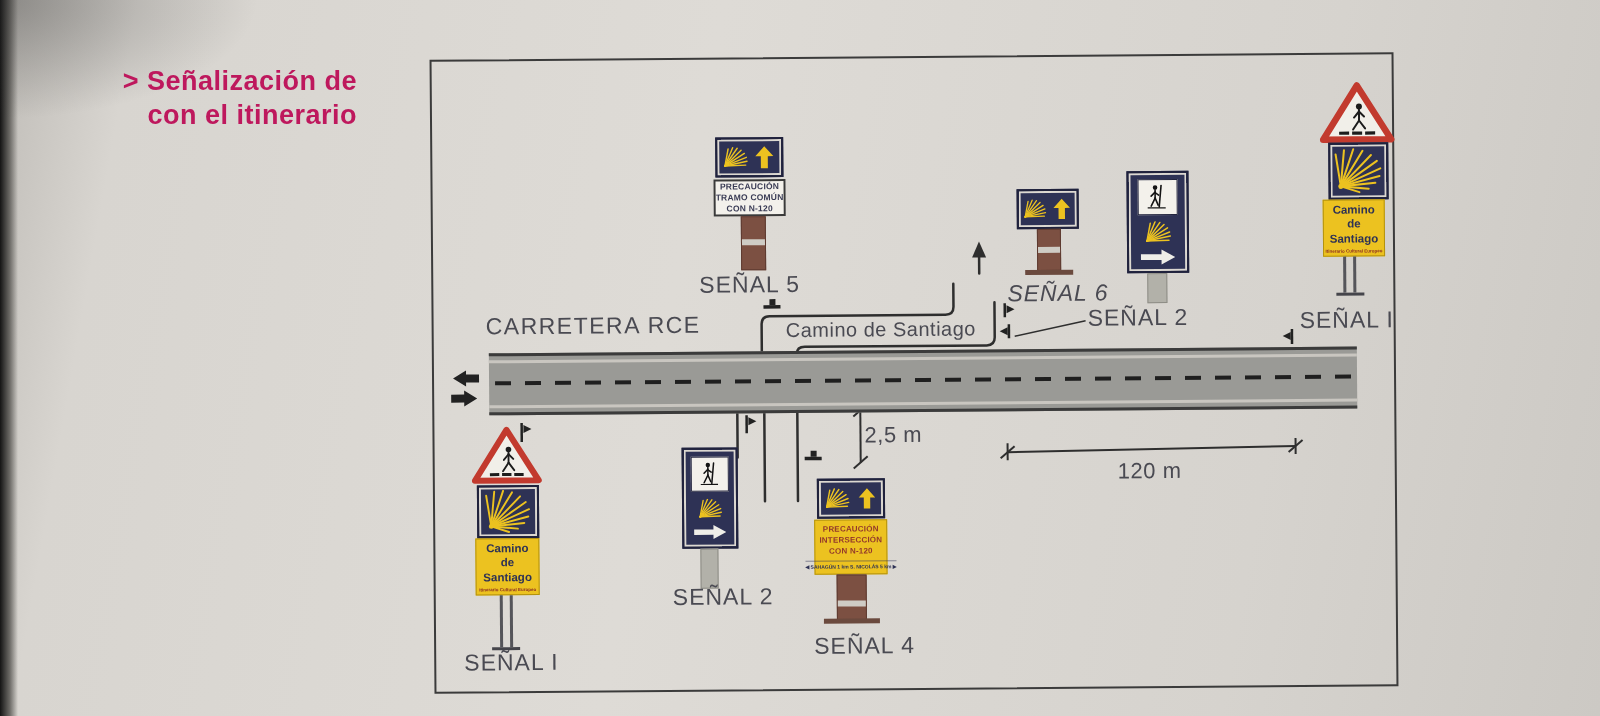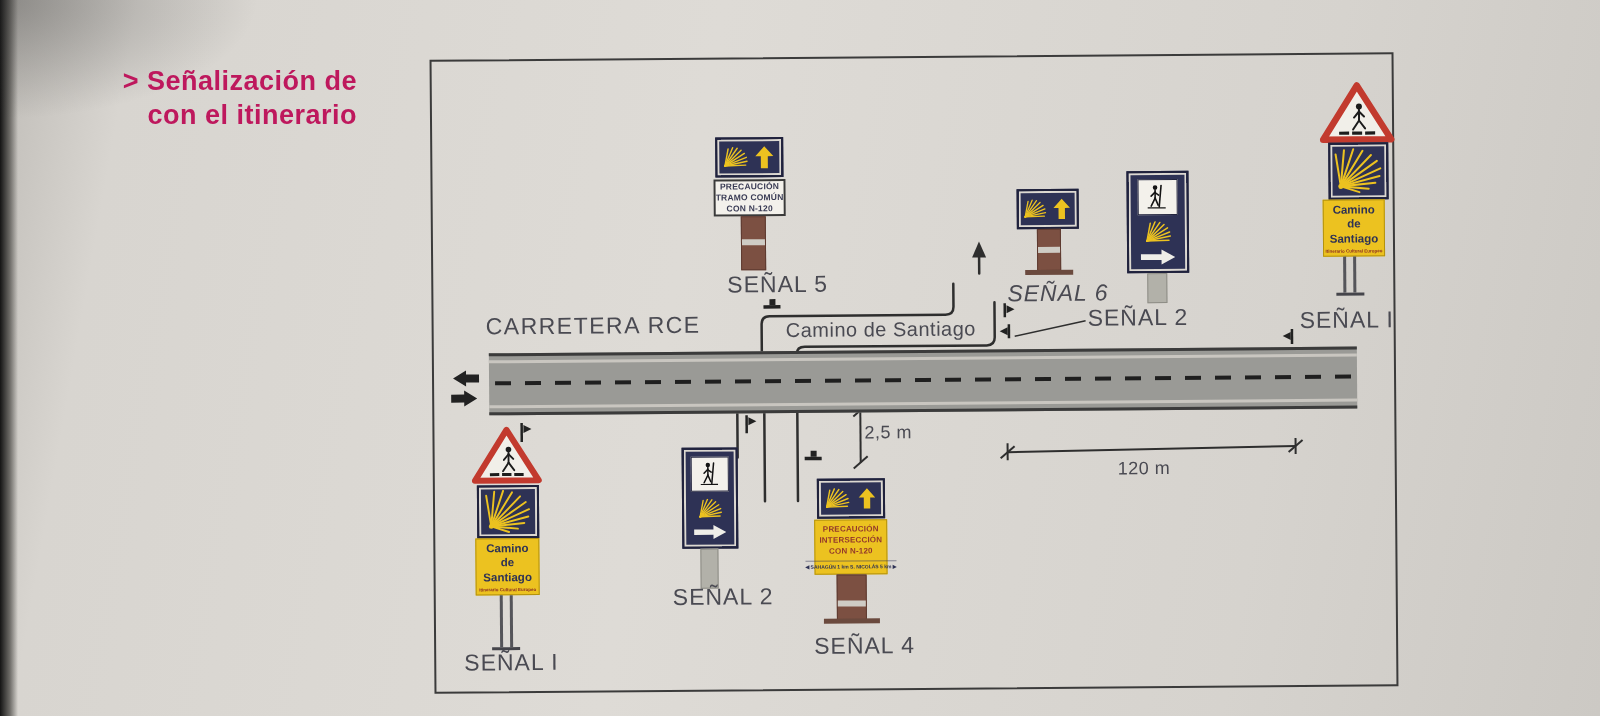--- a/index.html
+++ b/index.html
@@ -27,21 +27,21 @@
   .road{position:absolute;left:55px;top:292px;width:868px;height:56px;background:#9a9a96;
     border-top:3px solid #3b3b3b;border-bottom:3px solid #3b3b3b;}
   .road .edge{position:absolute;left:0;width:100%;height:3px;background:#c9c6c0;}
   .road .edge.t{top:4px}.road .edge.b{bottom:4px}
   .road .dash{position:absolute;left:6px;right:6px;top:25px;height:3.5px;
     background:repeating-linear-gradient(90deg,#1f1f1f 0 16px,transparent 16px 30px);}
 
   .lbl{position:absolute;color:#4a4a52;font-size:23px;white-space:nowrap;letter-spacing:1px;}
   .road-lbl{left:52px;top:252px;font-size:23px;letter-spacing:1.5px;}
   .path-lbl{left:352px;top:260px;font-size:20px;letter-spacing:.5px;}
-  .dim-lbl{font-size:18px;letter-spacing:.5px;}
+  .dim-lbl{font-size:22px;letter-spacing:.5px;}
   .blue-panel{position:absolute;background:#2e3255;border:2px solid #20223c;
     box-shadow:inset 0 0 0 2px #dcd8d1;display:flex;align-items:center;
     justify-content:space-evenly;box-sizing:border-box;}
   .white-panel{position:absolute;background:#f3f1eb;border:2px solid #3a3a3a;box-sizing:border-box;
     display:flex;flex-direction:column;align-items:center;justify-content:center;
     font-size:8.5px;font-weight:700;color:#3a3c55;line-height:1.3;text-align:center;letter-spacing:.2px;}
   .yellow-panel{position:absolute;background:#ecc220;border:1px solid #b3920e;box-sizing:border-box;
     display:flex;flex-direction:column;align-items:center;justify-content:center;text-align:center;}
   .yellow-panel .yl{font-size:8px;font-weight:700;color:#93392b;line-height:1.35;letter-spacing:.2px;}
   .yellow-panel .yd{font-size:5px;font-weight:700;color:#2e3255;margin-top:3px;padding-top:2px;
@@ -219,21 +219,21 @@
         </svg>
     </div>
     <div class="white-panel" style="left:281px;top:120px;width:72px;height:37px;">
       <div>PRECAUCIÓN</div>
       <div>TRAMO COMÚN</div>
       <div>CON N-120</div>
     </div>
     <div class="post-brown" style="left:308px;top:157px;width:25px;height:54px;">
       <div class="band" style="top:22px;"></div>
     </div>
-    <div class="lbl" style="left:266px;top:212px;margin-left:28px;">SEÑAL 5</div>
+    <div class="lbl" style="left:266px;top:212px;">SEÑAL 5</div>
   </div>
 
   <div>
     <div class="blue-panel" style="left:584px;top:132px;width:62px;height:40px;">
       <svg width="24" height="20">
           <use href="#shell-small"></use>
         </svg>
       <svg width="22" height="22">
           <use href="#arrow-up"></use>
         </svg>

